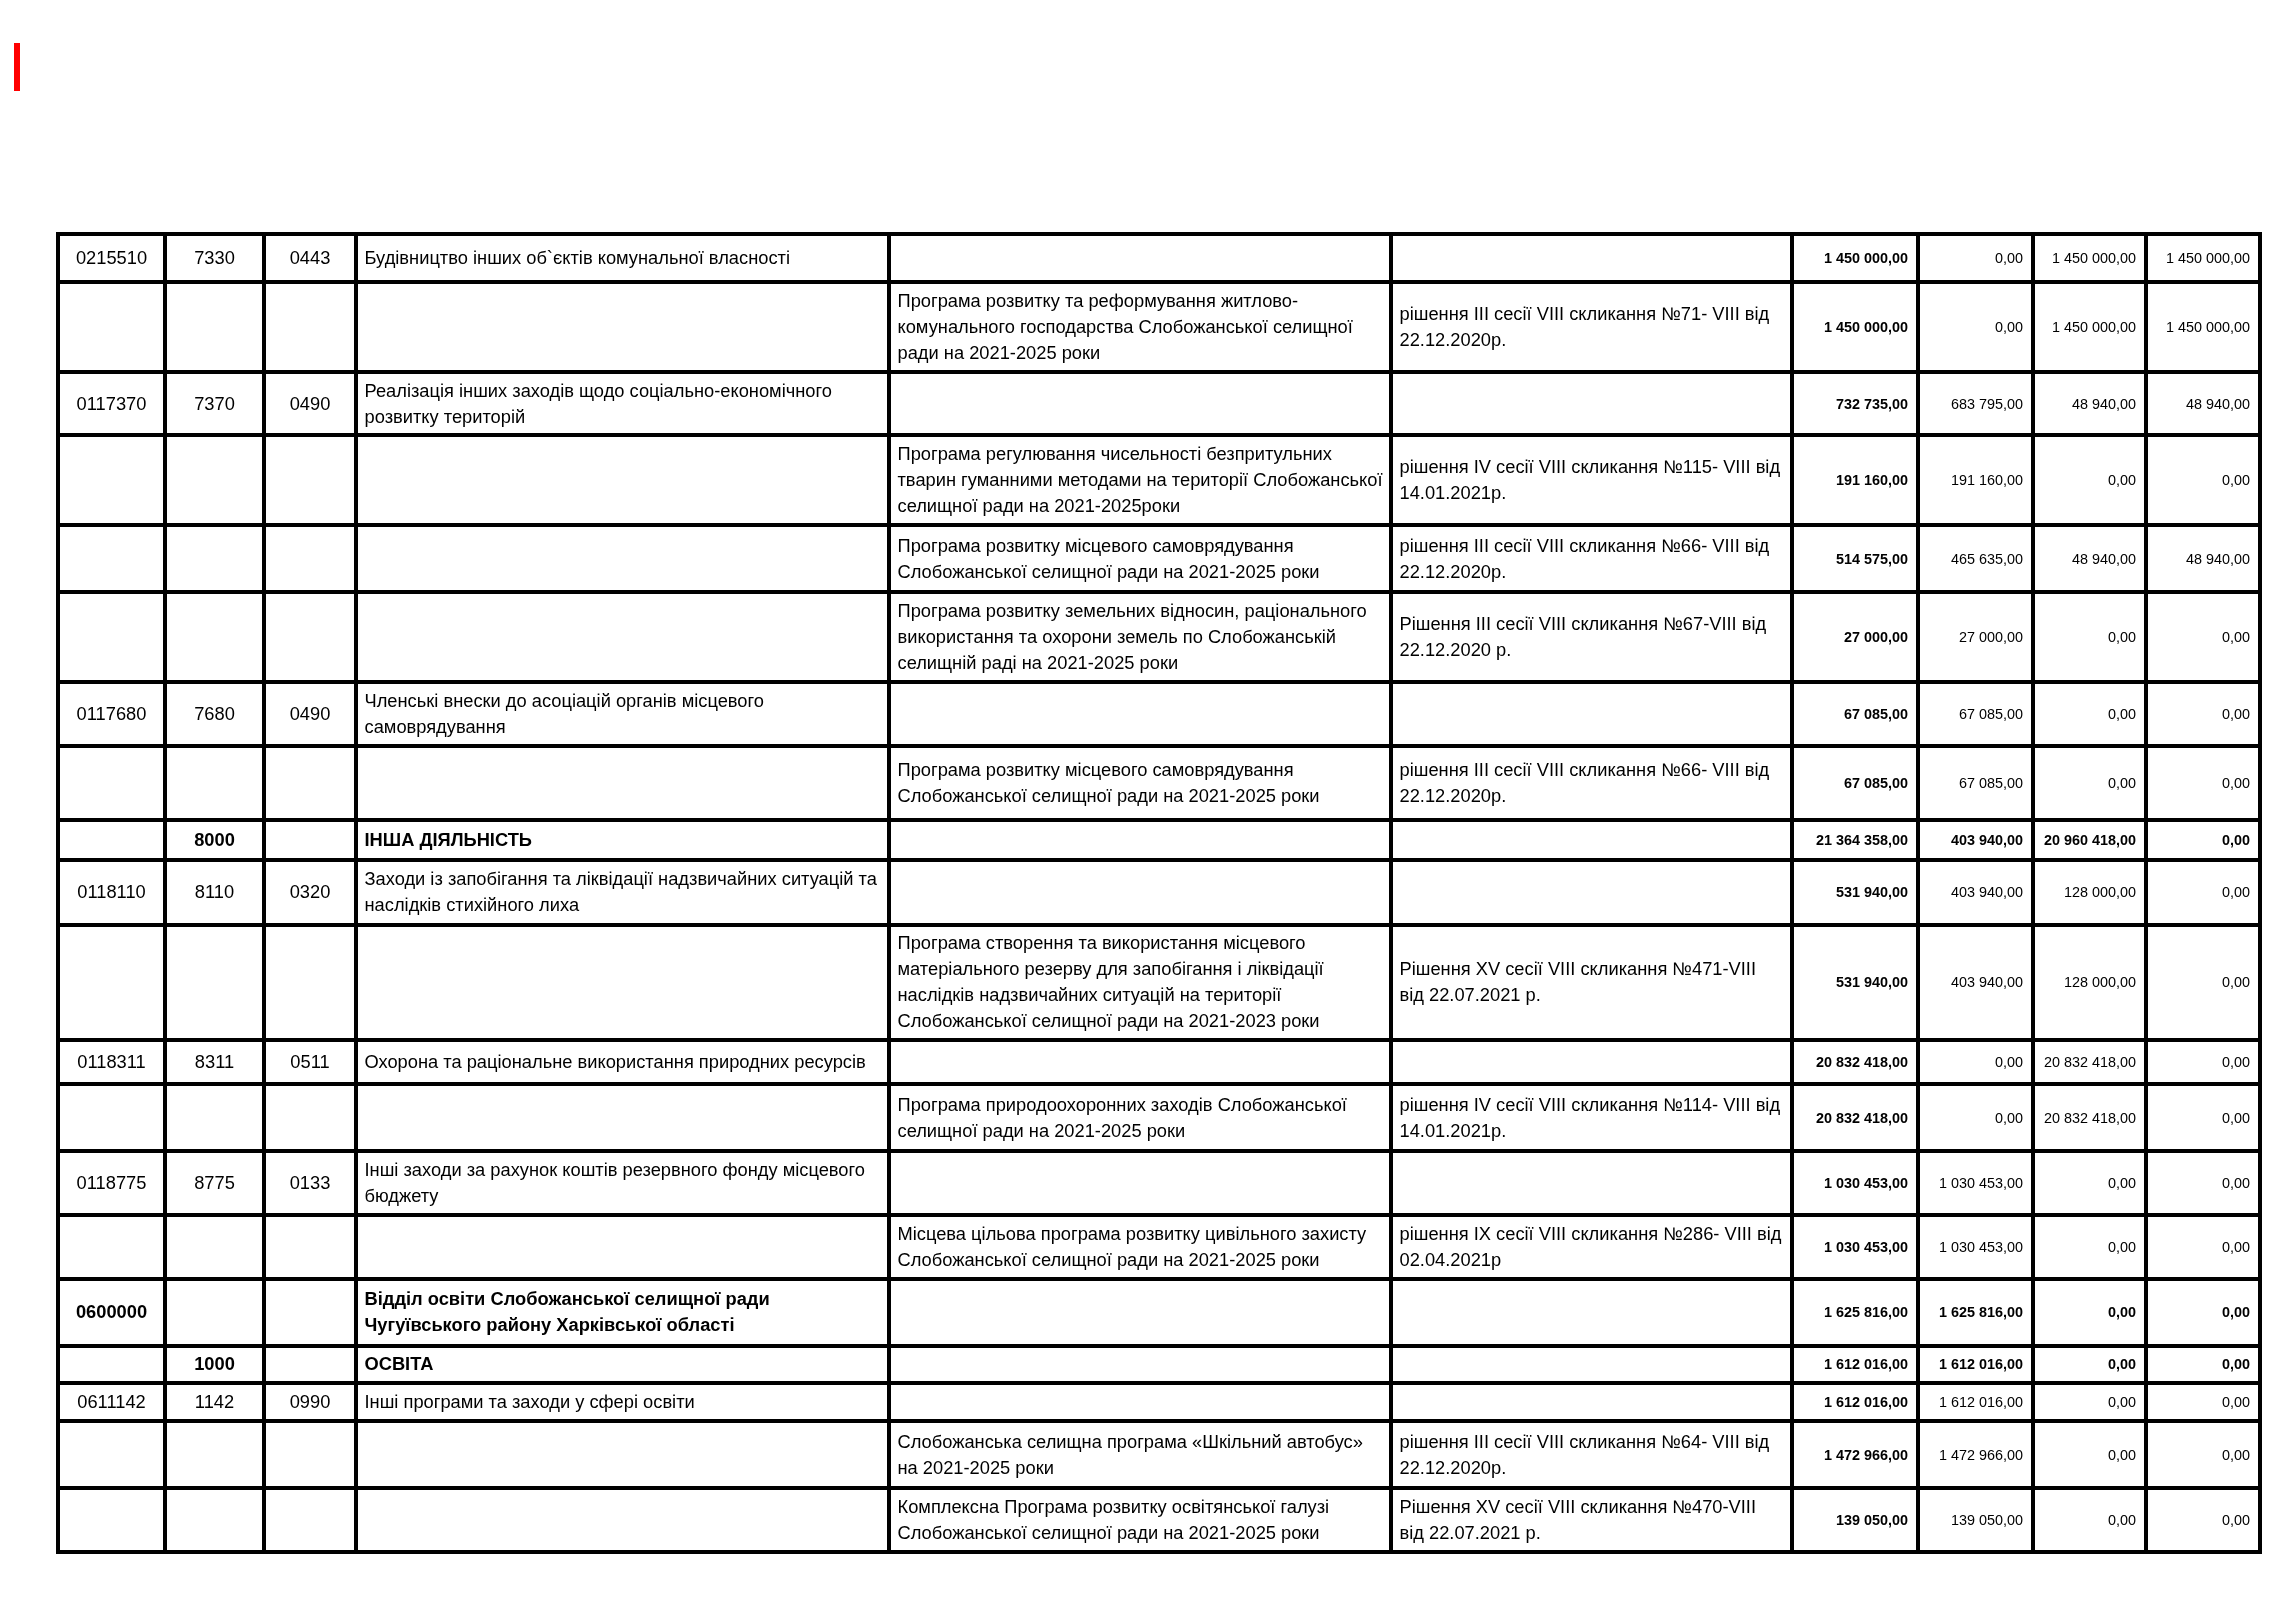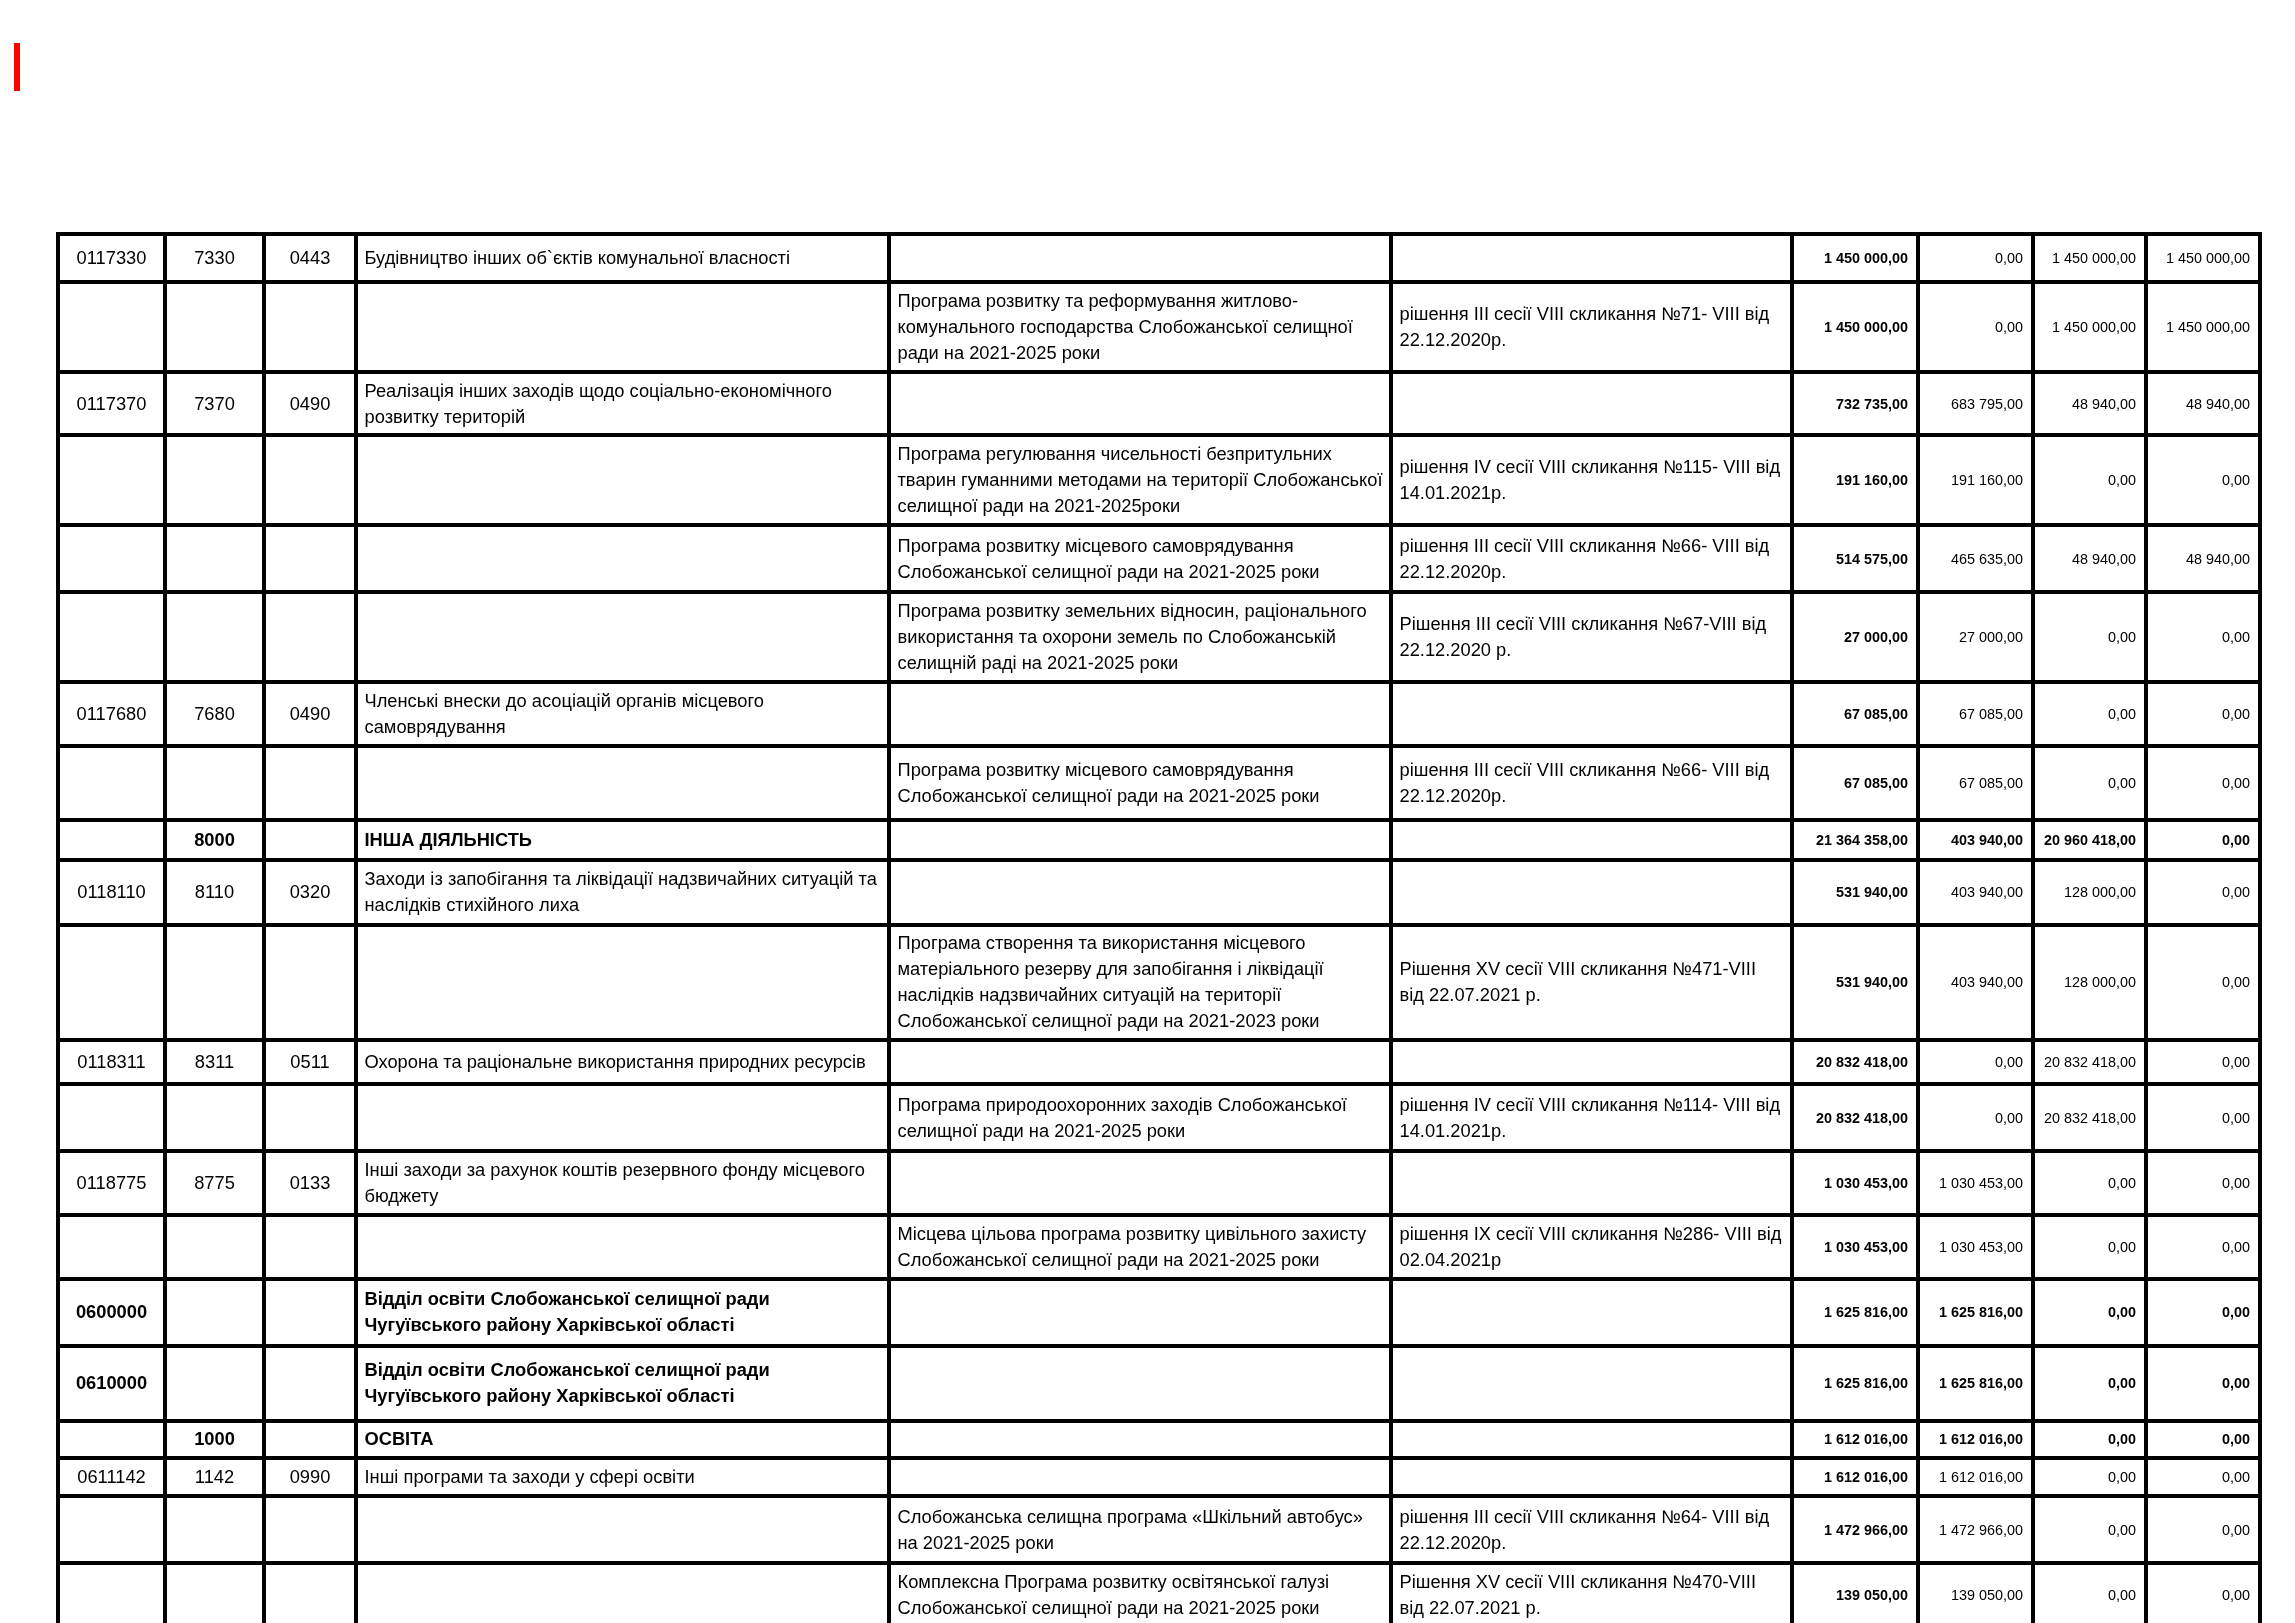--- a/index.html
+++ b/index.html
@@ -62,21 +62,21 @@
     <col style="width:533px">
     <col style="width:502px">
     <col style="width:401px">
     <col style="width:126px">
     <col style="width:115px">
     <col style="width:113px">
     <col style="width:114px">
   </colgroup>
   <tbody id="budget-tbody">
       <tr style="height: 48px;">
-        <td class="c-code">0117330</td>
+        <td class="c-code">0215510</td>
         <td class="c-code">7330</td>
         <td class="c-code">0443</td>
         <td class="c-desc">Будівництво інших об`єктів комунальної власності</td>
         <td class="c-prog"></td>
         <td class="c-dec"></td>
         <td class="c-amt amt-first">1 450 000,00</td>
         <td class="c-amt">0,00</td>
         <td class="c-amt">1 450 000,00</td>
         <td class="c-amt">1 450 000,00</td>
       </tr>
@@ -253,32 +253,20 @@
         <td class="c-code"></td>
         <td class="c-code"></td>
         <td class="c-desc">Відділ освіти Слобожанської селищної ради Чугуївського району Харківської області</td>
         <td class="c-prog"></td>
         <td class="c-dec"></td>
         <td class="c-amt amt-first">1 625 816,00</td>
         <td class="c-amt">1 625 816,00</td>
         <td class="c-amt">0,00</td>
         <td class="c-amt">0,00</td>
       </tr>
-      <tr class="summary" style="height: 75px;">
-        <td class="c-code">0610000</td>
-        <td class="c-code"></td>
-        <td class="c-code"></td>
-        <td class="c-desc">Відділ освіти Слобожанської селищної ради Чугуївського району Харківської області</td>
-        <td class="c-prog"></td>
-        <td class="c-dec"></td>
-        <td class="c-amt amt-first">1 625 816,00</td>
-        <td class="c-amt">1 625 816,00</td>
-        <td class="c-amt">0,00</td>
-        <td class="c-amt">0,00</td>
-      </tr>
       <tr class="summary" style="height: 37px;">
         <td class="c-code"></td>
         <td class="c-code">1000</td>
         <td class="c-code"></td>
         <td class="c-desc">ОСВІТА</td>
         <td class="c-prog"></td>
         <td class="c-dec"></td>
         <td class="c-amt amt-first">1 612 016,00</td>
         <td class="c-amt">1 612 016,00</td>
         <td class="c-amt">0,00</td>

